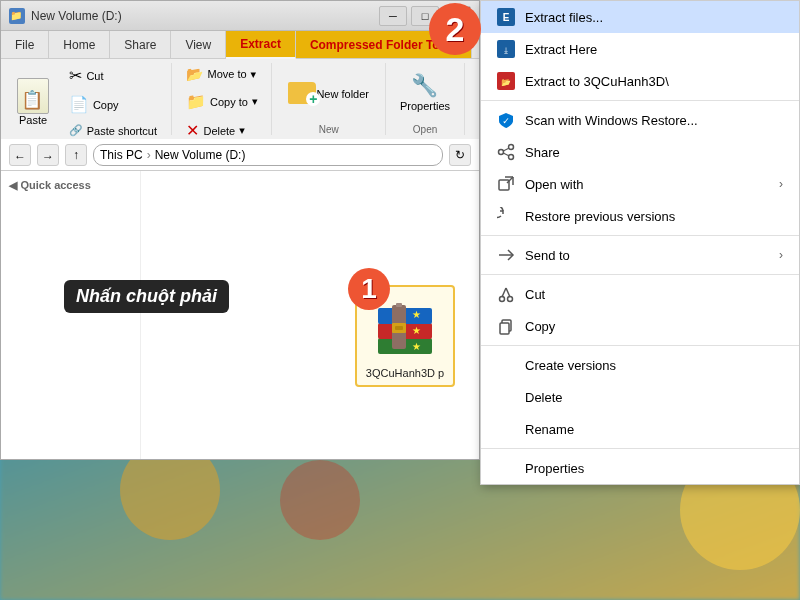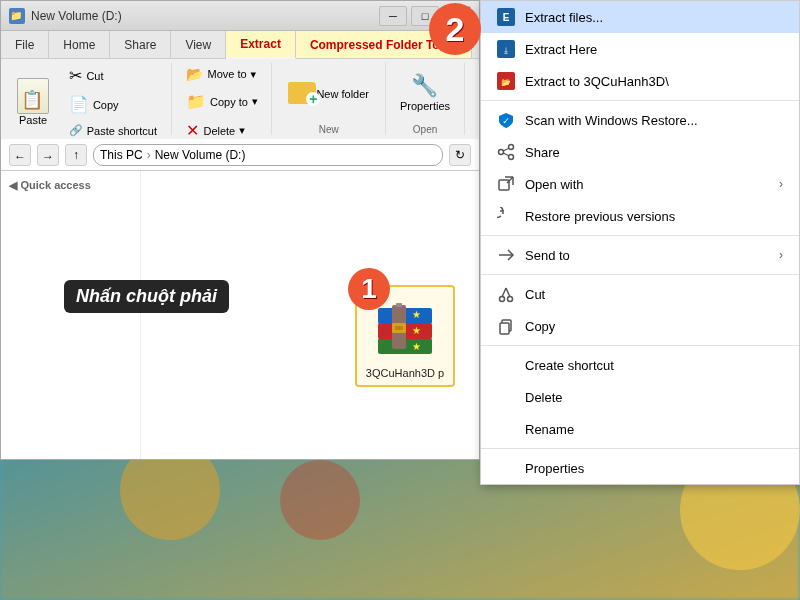--- a/index.html
+++ b/index.html
@@ -130,21 +130,21 @@
       border-right: 1px solid #ccc;
       cursor: pointer;
     }
     .ribbon-tab.active {
       background: #f5f5f5;
       border-bottom: 2px solid #f5f5f5;
       margin-bottom: -1px;
       color: #000;
     }
     .ribbon-tab.highlight {
-      background: #fef9c3;
+      background: #eab308;
       color: #c00;
       font-weight: bold;
     }
 
     .ribbon-content {
       display: flex;
       align-items: stretch;
       padding: 4px 6px;
       gap: 4px;
       height: 80px;
@@ -715,21 +715,21 @@
         <rect x="3" y="6" width="9" height="11" rx="1" fill="white" stroke="#555" stroke-width="1.5"></rect>
       </svg>
     </div>
     <span class="ctx-label">Copy</span>
   </div>
 
   <div class="ctx-separator"></div>
 
   <div class="ctx-item">
     <div class="ctx-icon"></div>
-    <span class="ctx-label">Create shortcut</span>
+    <span class="ctx-label">Create versions</span>
   </div>
 
   <div class="ctx-item">
     <div class="ctx-icon"></div>
     <span class="ctx-label">Delete</span>
   </div>
 
   <div class="ctx-item">
     <div class="ctx-icon"></div>
     <span class="ctx-label">Rename</span>

